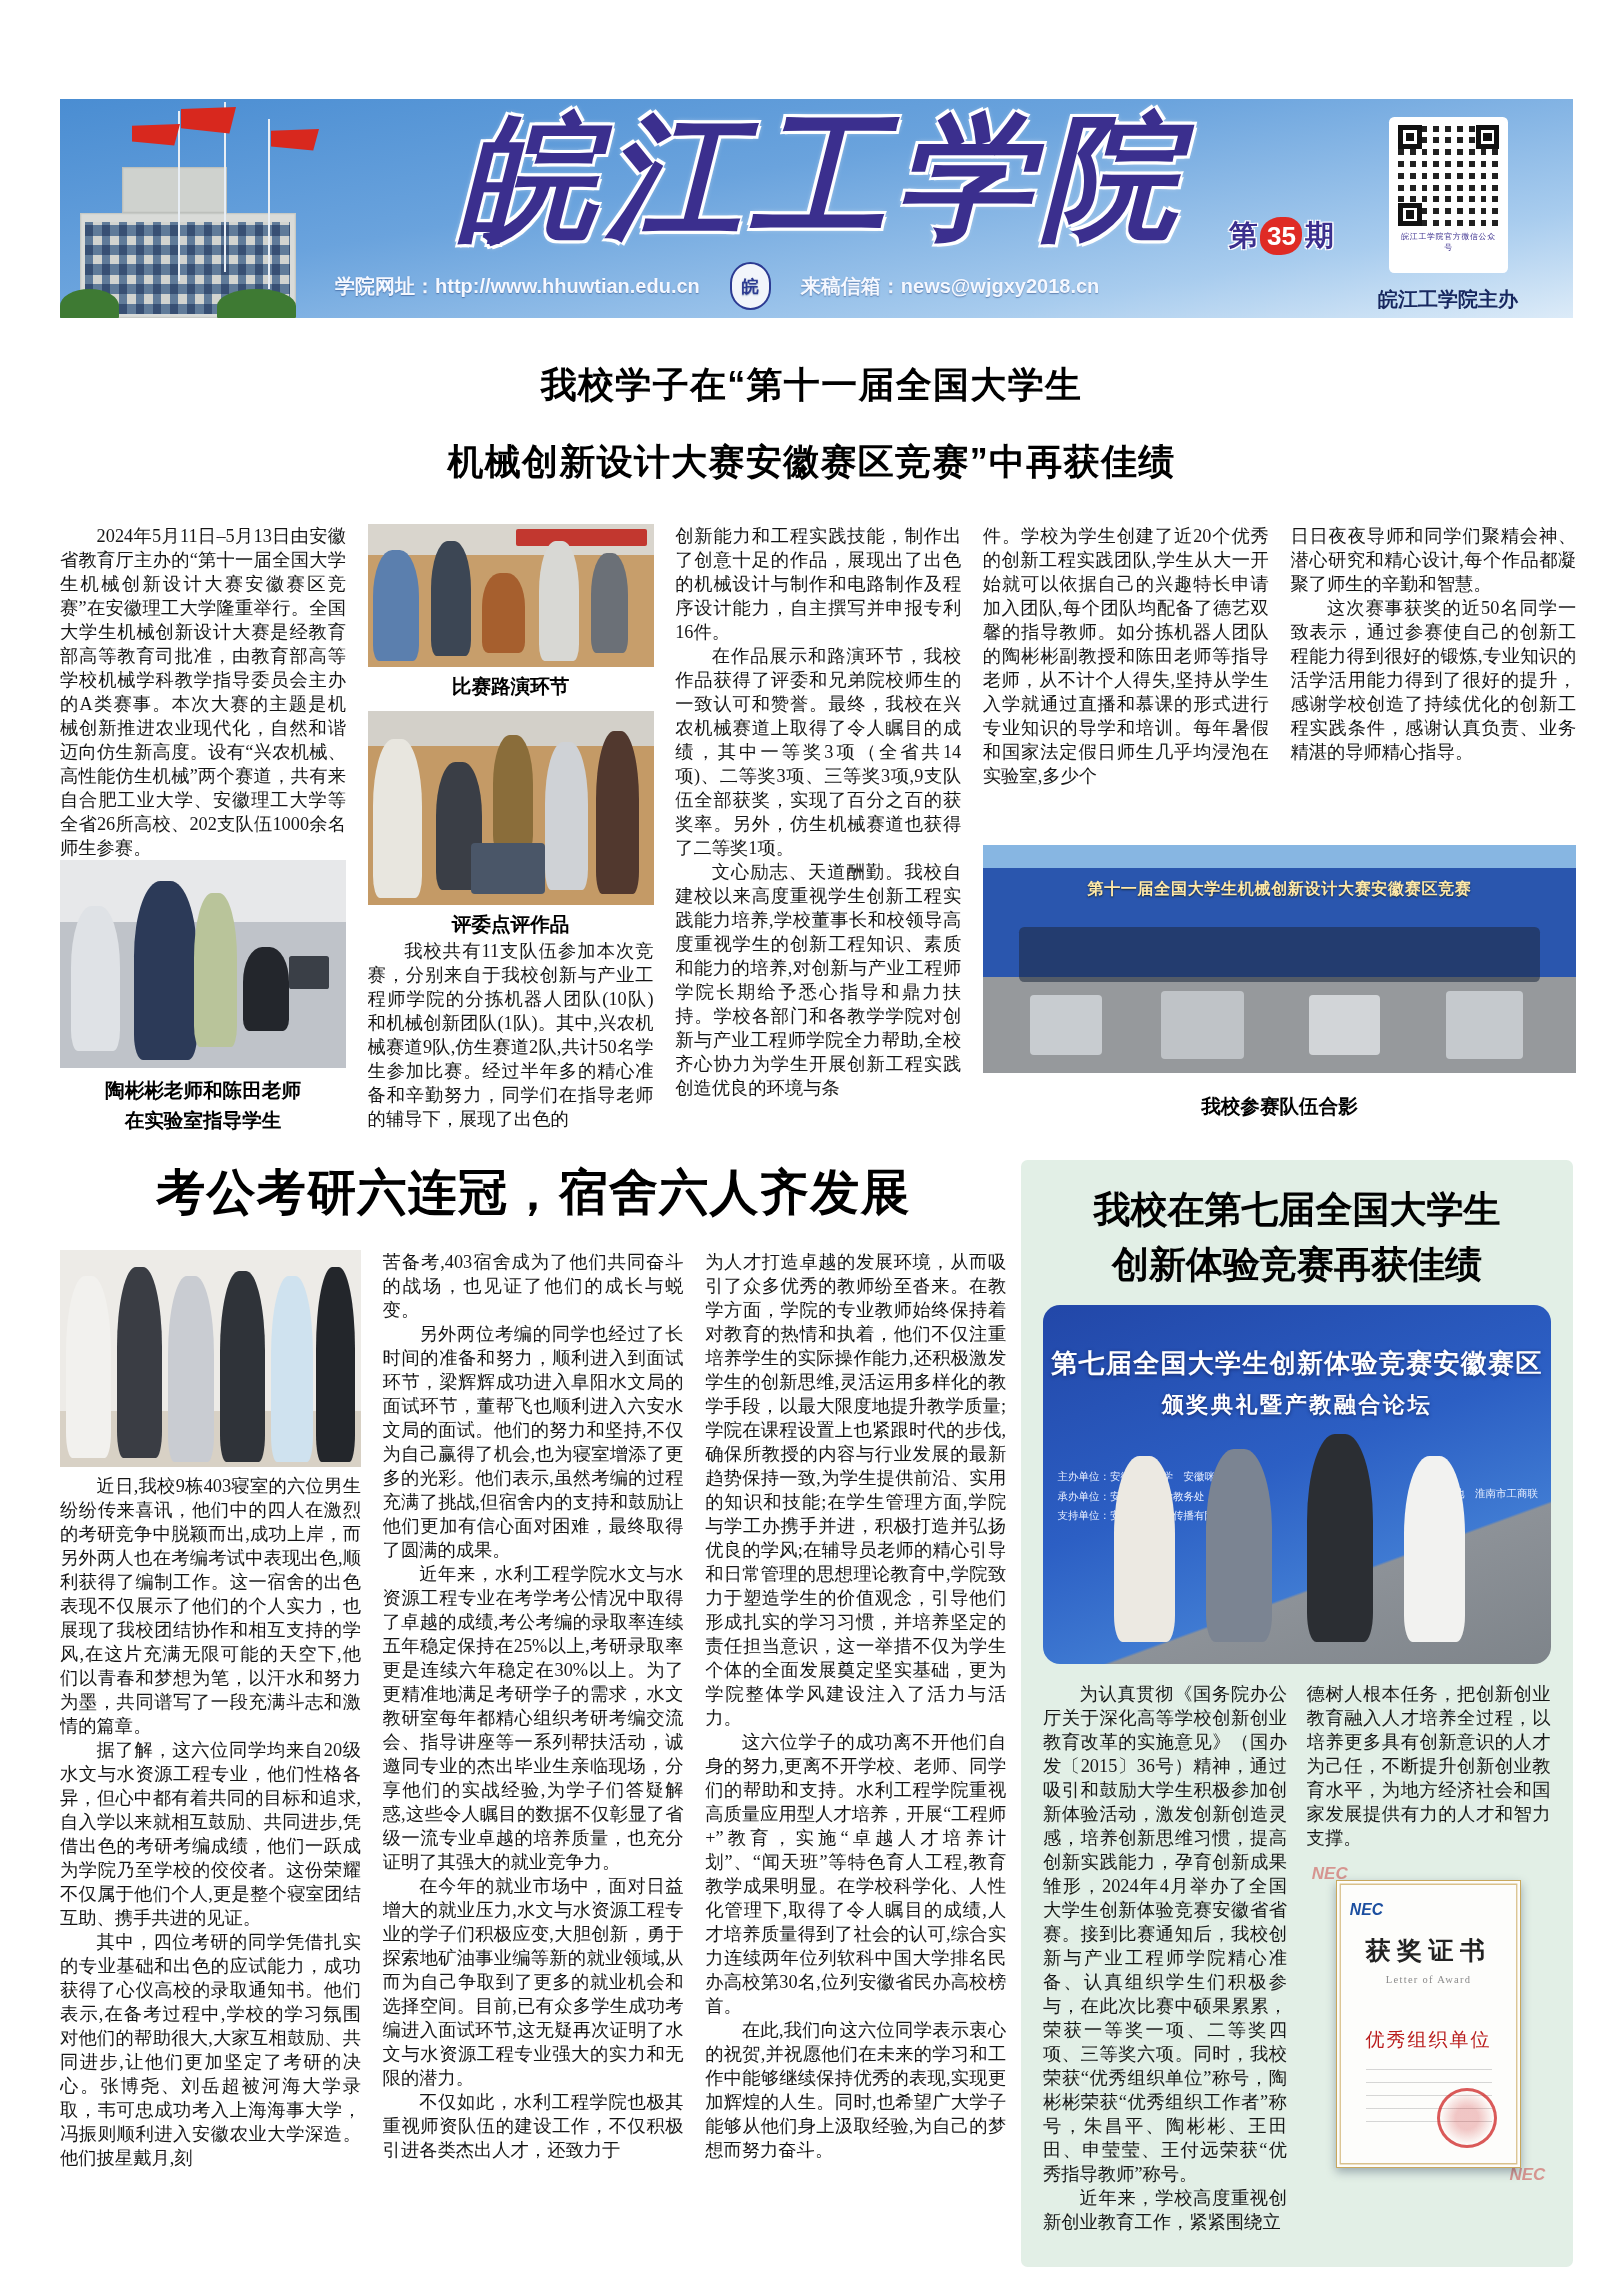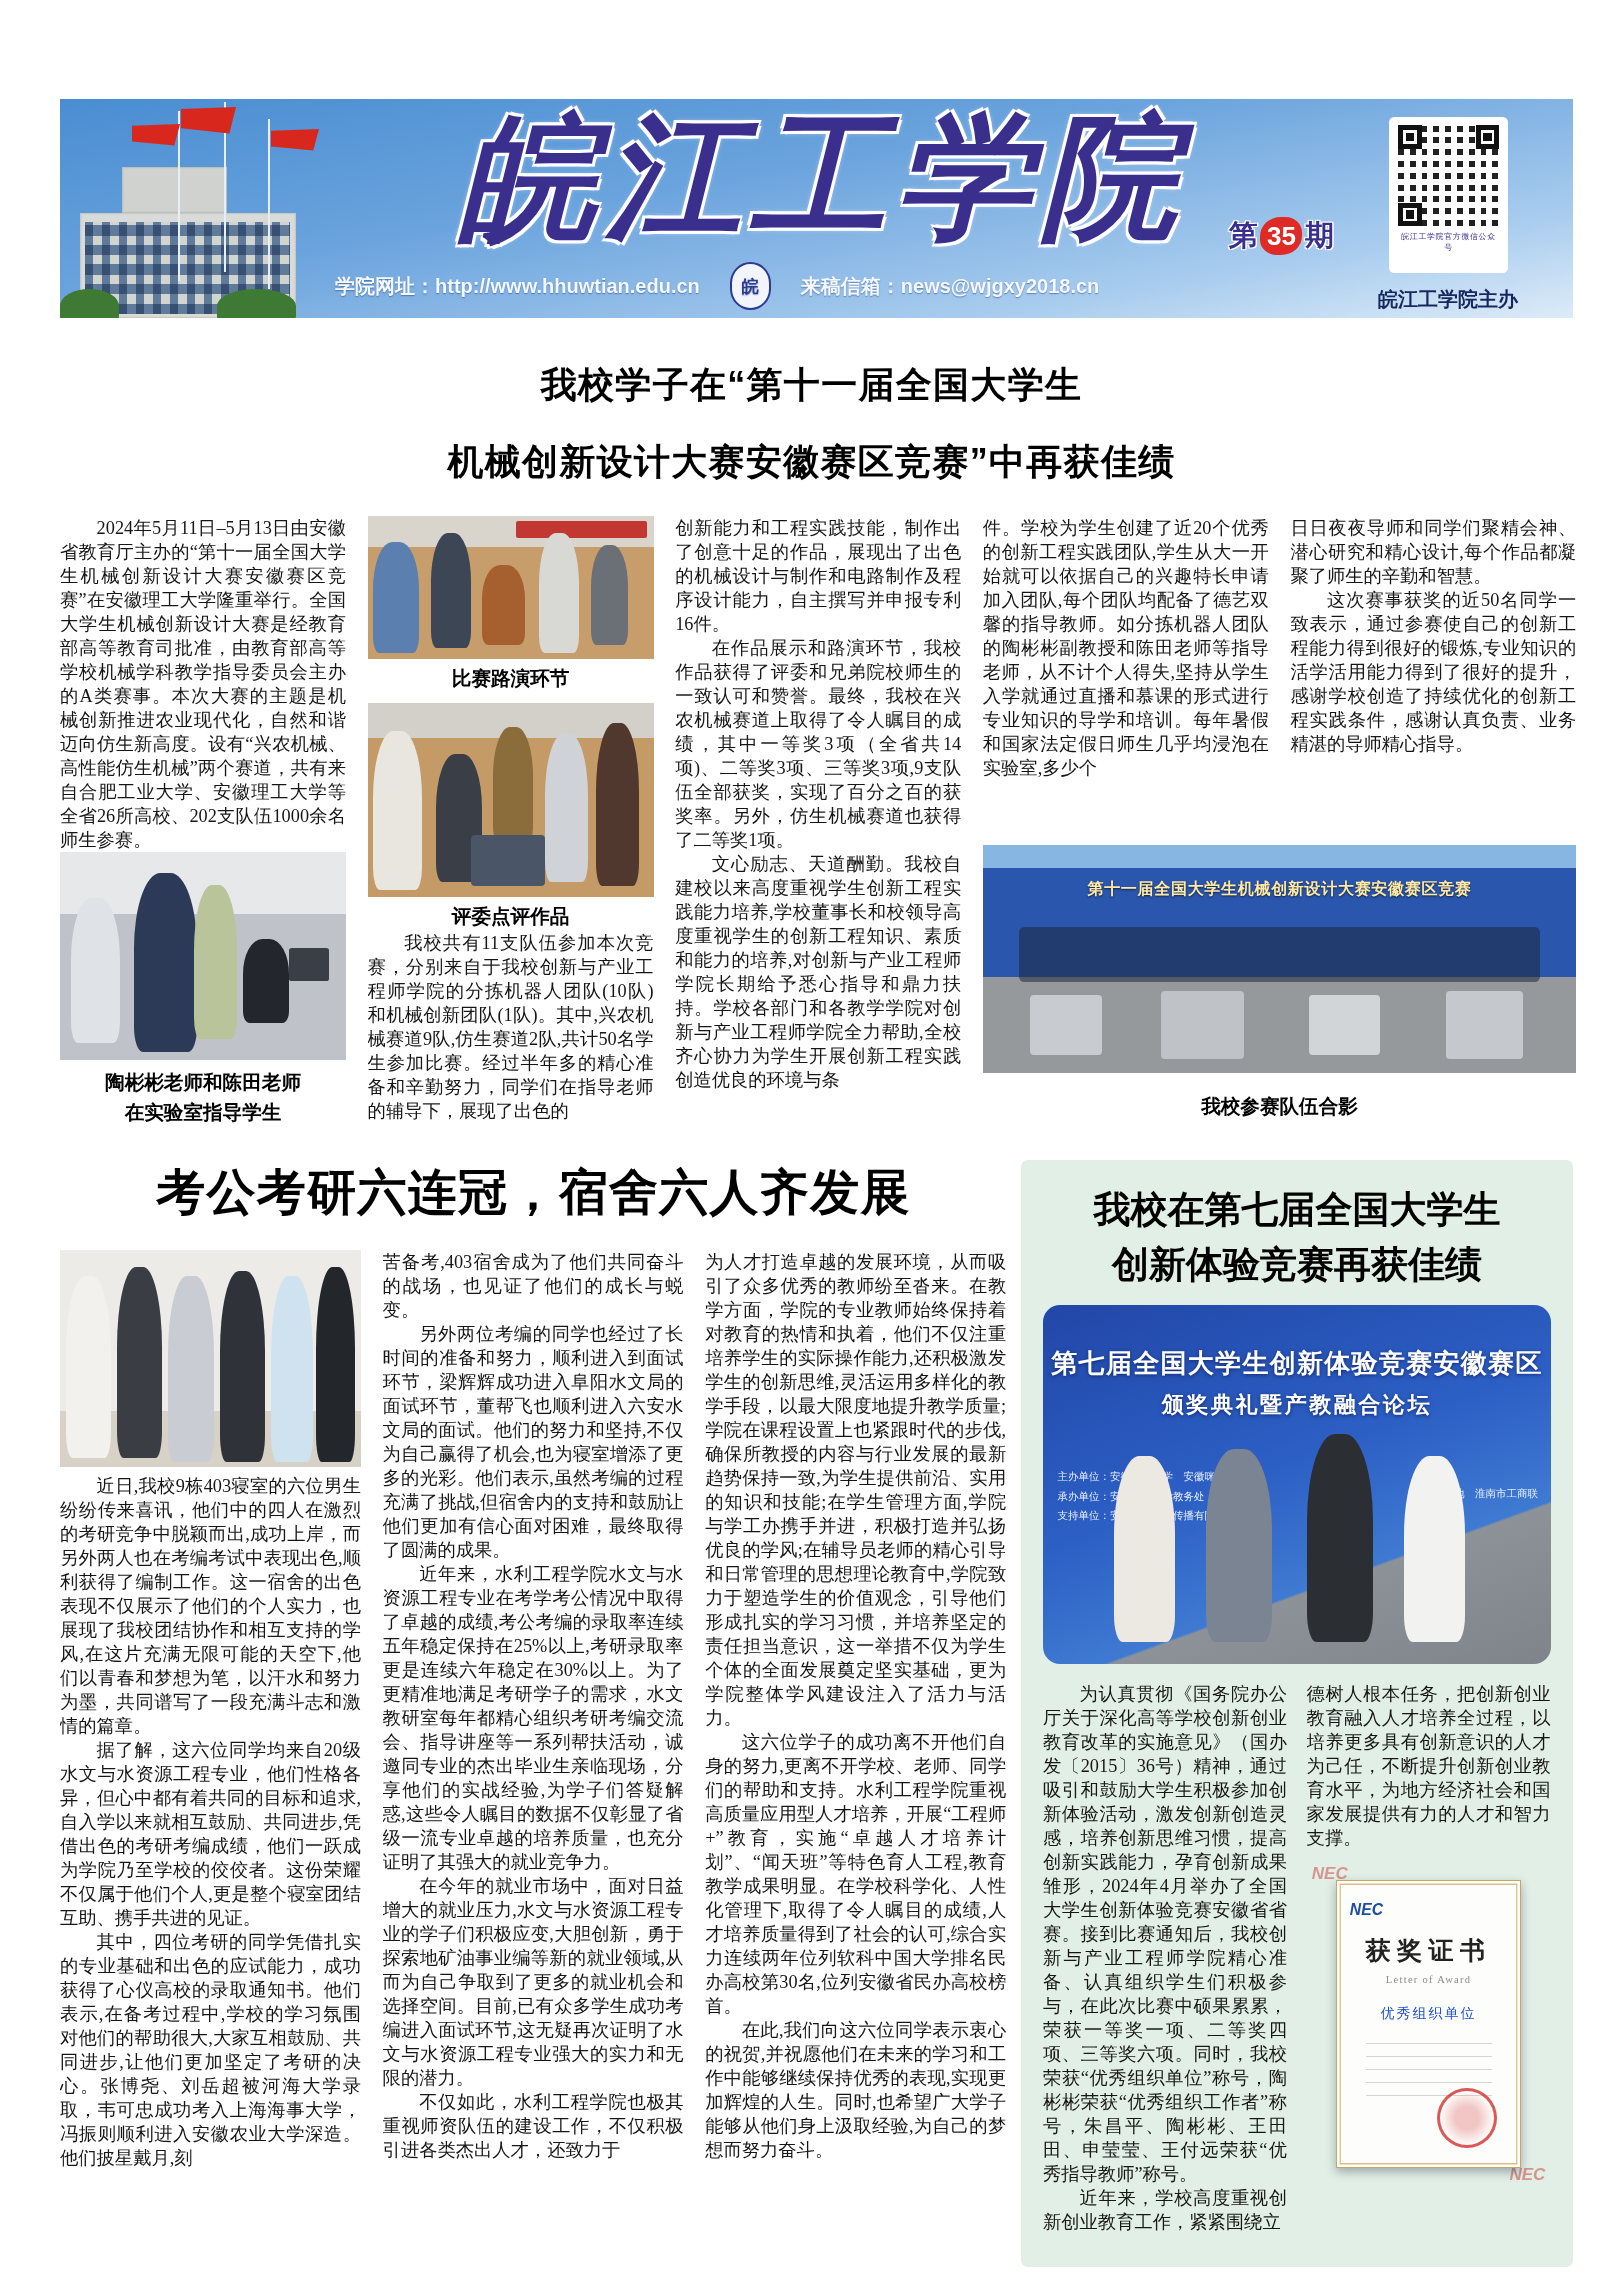--- a/index.html
+++ b/index.html
@@ -51,21 +51,21 @@
     background:#f2f5fb; display:flex; align-items:center; justify-content:center;
     color:#2c3a92; font-size:17px; font-weight:bold; }
 
   
   .headline-main { position:absolute; left:124px; top:346px; width:1375px; text-align:center;
     font-family:"Liberation Sans","DejaVu Sans",sans-serif; font-weight:900; color:#000;
     font-size:36px; line-height:77px; letter-spacing:1.3px; }
 
   
   .article1 { position:absolute; left:60px; top:516px; width:1516px; height:626px; display:flex; column-gap:21.6px; }
-  .a1col { width:286px; flex:0 0 286px; font-size:18.3px; line-height:24px; text-align:justify; color:#161616; overflow:hidden; }
+  .a1col { width:286px; flex:0 0 286px; font-size:18.3px; line-height:24px; text-align:justify; color:#161616; overflow:hidden;margin-top:8px; }
   .a1col p, .a2col p, .p3col p { text-indent:2em; }
   .a1col p.noind, .a2col p.noind, .p3col p.noind { text-indent:0; }
   .photo { position:relative; width:100%; overflow:hidden; }
   .fig { position:absolute; border-radius:42% 42% 14% 14%; }
   .caption { text-align:center; font-family:"Liberation Sans","DejaVu Sans",sans-serif; font-weight:700;
     font-size:19.6px; line-height:30px; color:#000; }
   .photo-lab { height:208px; margin-bottom:6.5px;
     background:linear-gradient(#e7e8ea 0 30%,#bfc3c9 30% 100%); }
   .photo-roadshow { height:143px; margin-bottom:3.9px;
     background:linear-gradient(#d9d5cd 0 22%,#c79e6b 22% 100%); }
@@ -111,21 +111,21 @@
     background:linear-gradient(165deg,#9fb4cc 0%,#8aa2c0 55%,#76900f0 100%), #8aa2c0; }
   .cert .nec-bg { position:absolute; color:rgba(200,40,40,.45); font-weight:900; font-style:italic;
     font-family:"Liberation Sans","DejaVu Sans",sans-serif; font-size:17px; }
   .cert-paper { position:absolute; left:12%; top:7%; width:76%; height:86%; background:#fdfdfb;
     border:1.3px solid #c9a85c; box-shadow:0 0 0 2.6px #fdfdfb inset,0 0 0 3.9px #d9c08a inset, 0 3.9px 9.2px rgba(20,40,70,.35);
     padding:17px 13px; text-align:center; }
   .cert-brand { text-align:left; color:#1c4fa0; font-weight:900; font-style:italic; font-size:15.7px;
     font-family:"Liberation Sans","DejaVu Sans",sans-serif; }
   .cert-title { margin-top:17px; font-size:25px; font-weight:700; letter-spacing:6.5px; color:#222; }
   .cert-sub { margin-top:5.2px; font-size:10.5px; color:#8a8a8a; letter-spacing:1.3px; }
-  .cert-award { margin-top:10px; font-size:14px; color:#1d4ed8; letter-spacing:2px; }
+  .cert-award { margin-top:36px; font-size:19px; color:#b91c1c; letter-spacing:2px; }
   .cert-lines { margin:17px auto 0; width:80%; height:55px;
     background:repeating-linear-gradient(#bbb 0 1.3px,transparent 1.3px 13px); opacity:.6; }
   .cert-seal { position:absolute; right:23.6px; bottom:19.6px; width:60px; height:60px; border-radius:50%;
     border:3.3px solid rgba(205,35,35,.75); background:radial-gradient(circle,rgba(205,35,35,.25) 30%,transparent 70%); }
 </style>
 </head>
 <body>
 
 <div class="page">
 

